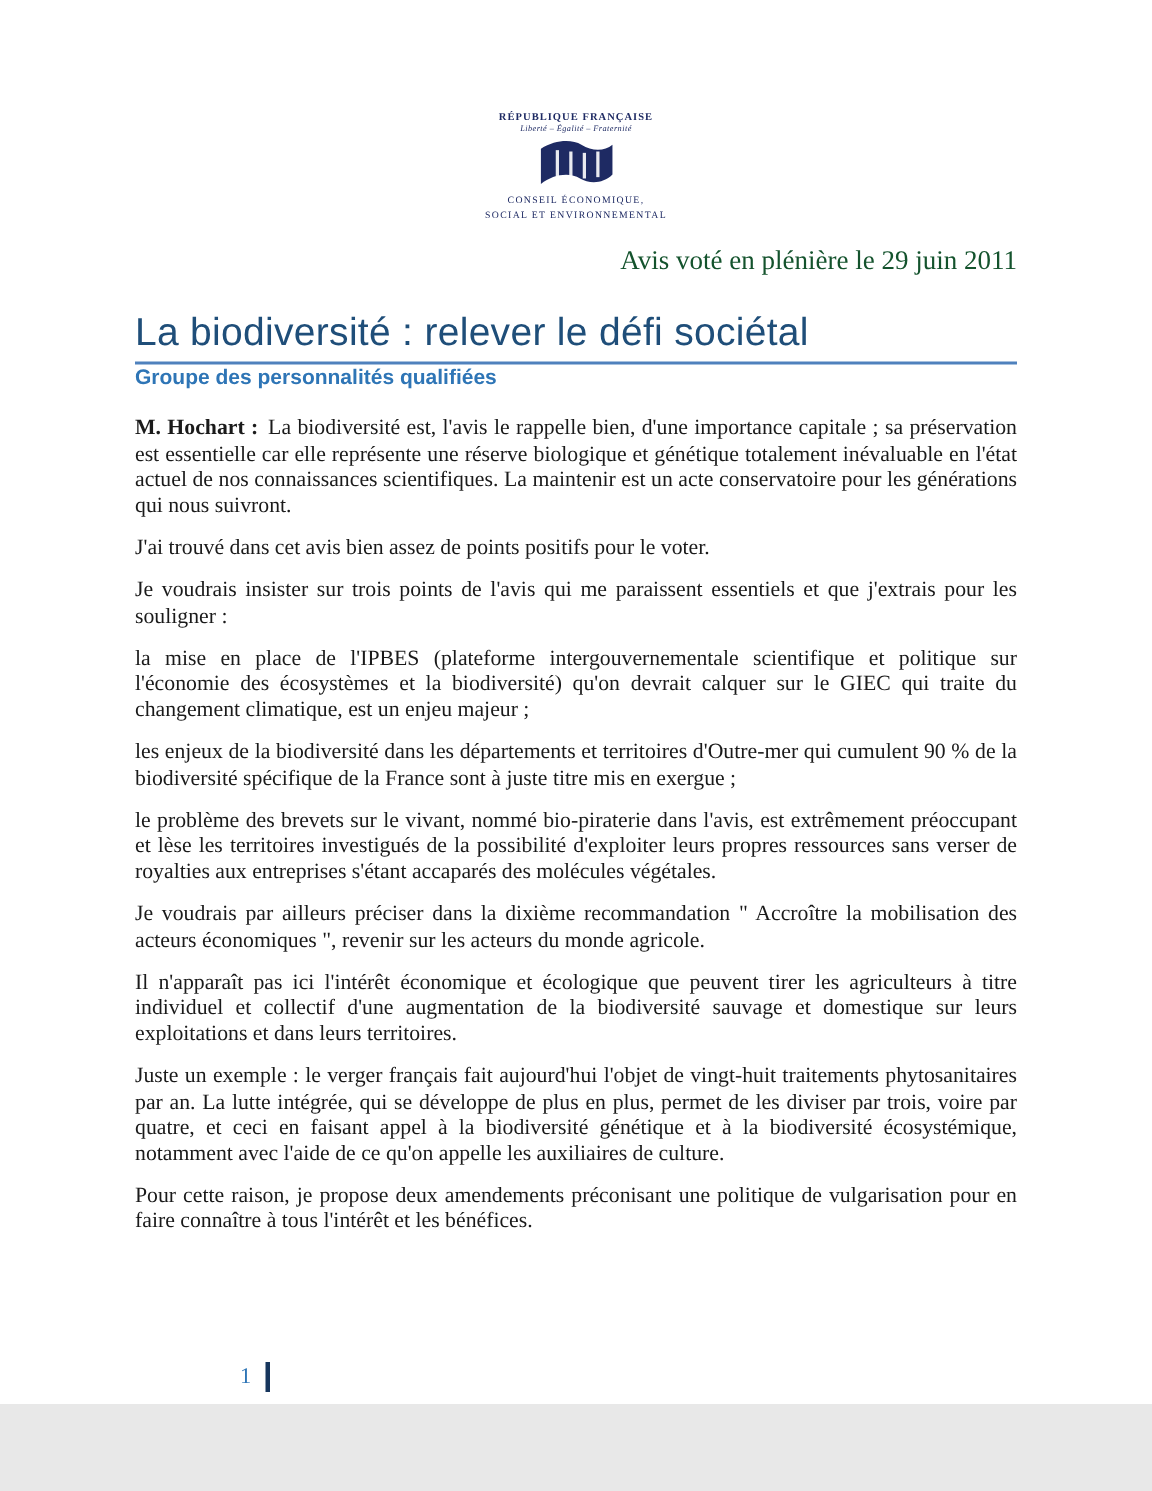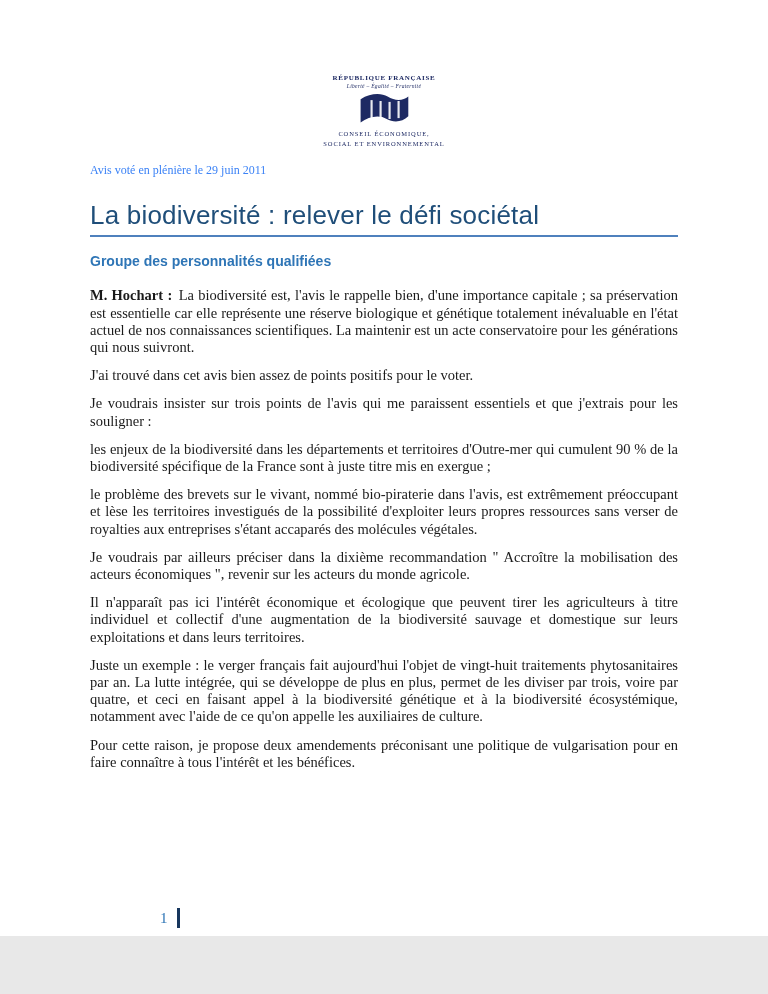--- a/index.html
+++ b/index.html
@@ -22,38 +22,38 @@
     text-align: center;
     color: #1e2a63;
     line-height: 1.15;
   }
   .logo-rf   { font-size: 7px; font-weight: bold; letter-spacing: 0.7px; }
   .logo-motto{ font-size: 5.5px; font-style: italic; letter-spacing: 0.3px; margin-top: 1px; }
   .logo-emblem { display: block; margin: 3px auto 0; }
   .logo-org  { font-size: 6.5px; letter-spacing: 0.9px; margin-top: 2px; }
 
   .vote-notice {
-    font-size: 12px;
+    text-align: right;
+    font-size: 18px;
     margin-top: 16px;
-    color: #3b82f6;
+    color: #14532d;
   }
 
   
   .doc-title {
     margin-top: 22px;
     font-family: "Liberation Sans", sans-serif;
     font-size: 26px;
     font-weight: normal;
     color: #1f4e79;
     padding-bottom: 4px;
     border-bottom: 2px solid #4f81bd;
     letter-spacing: 0.2px;
   }
   .doc-subtitle {
-    margin-top: 16px;
     font-family: "Liberation Sans", sans-serif;
     font-size: 14px;
     font-weight: bold;
     color: #2e75b6;
   }
 
   
   .body-text {
     margin-top: 18px;
     font-size: 14.5px;
@@ -99,20 +99,21 @@
       <div class="vote-notice">Avis voté en plénière le 29 juin 2011</div>
     </header>
 
     <h1 class="doc-title">La biodiversité : relever le défi sociétal</h1>
     <h2 class="doc-subtitle">Groupe des personnalités qualifiées</h2>
 
     <section class="body-text">
       <p class="para"><span class="speaker">M. Hochart :</span><span>La biodiversité est, l'avis le rappelle bien, d'une importance capitale ; sa préservation est essentielle car elle représente une réserve biologique et génétique totalement inévaluable en l'état actuel de nos connaissances scientifiques. La maintenir est un acte conservatoire pour les générations qui nous suivront.</span></p>
       <p class="para">J'ai trouvé dans cet avis bien assez de points positifs pour le voter.</p>
       <p class="para">Je voudrais insister sur trois points de l'avis qui me paraissent essentiels et que j'extrais pour les souligner :</p>
+      <p class="para">la mise en place de l'IPBES (plateforme intergouvernementale scientifique et politique sur l'économie des écosystèmes et la biodiversité) qu'on devrait calquer sur le GIEC qui traite du changement climatique, est un enjeu majeur ;</p>
       <p class="para">les enjeux de la biodiversité dans les départements et territoires d'Outre-mer qui cumulent 90 % de la biodiversité spécifique de la France sont à juste titre mis en exergue ;</p>
       <p class="para">le problème des brevets sur le vivant, nommé bio-piraterie dans l'avis, est extrêmement préoccupant et lèse les territoires investigués de la possibilité d'exploiter leurs propres ressources sans verser de royalties aux entreprises s'étant accaparés des molécules végétales.</p>
       <p class="para">Je voudrais par ailleurs préciser dans la dixième recommandation " Accroître la mobilisation des acteurs économiques ", revenir sur les acteurs du monde agricole.</p>
       <p class="para">Il n'apparaît pas ici l'intérêt économique et écologique que peuvent tirer les agriculteurs à titre individuel et collectif d'une augmentation de la biodiversité sauvage et domestique sur leurs exploitations et dans leurs territoires.</p>
       <p class="para">Juste un exemple : le verger français fait aujourd'hui l'objet de vingt-huit traitements phytosanitaires par an. La lutte intégrée, qui se développe de plus en plus, permet de les diviser par trois, voire par quatre, et ceci en faisant appel à la biodiversité génétique et à la biodiversité écosystémique, notamment avec l'aide de ce qu'on appelle les auxiliaires de culture.</p>
       <p class="para">Pour cette raison, je propose deux amendements préconisant une politique de vulgarisation pour en faire connaître à tous l'intérêt et les bénéfices.</p>
     </section>
 
   </div>
 

